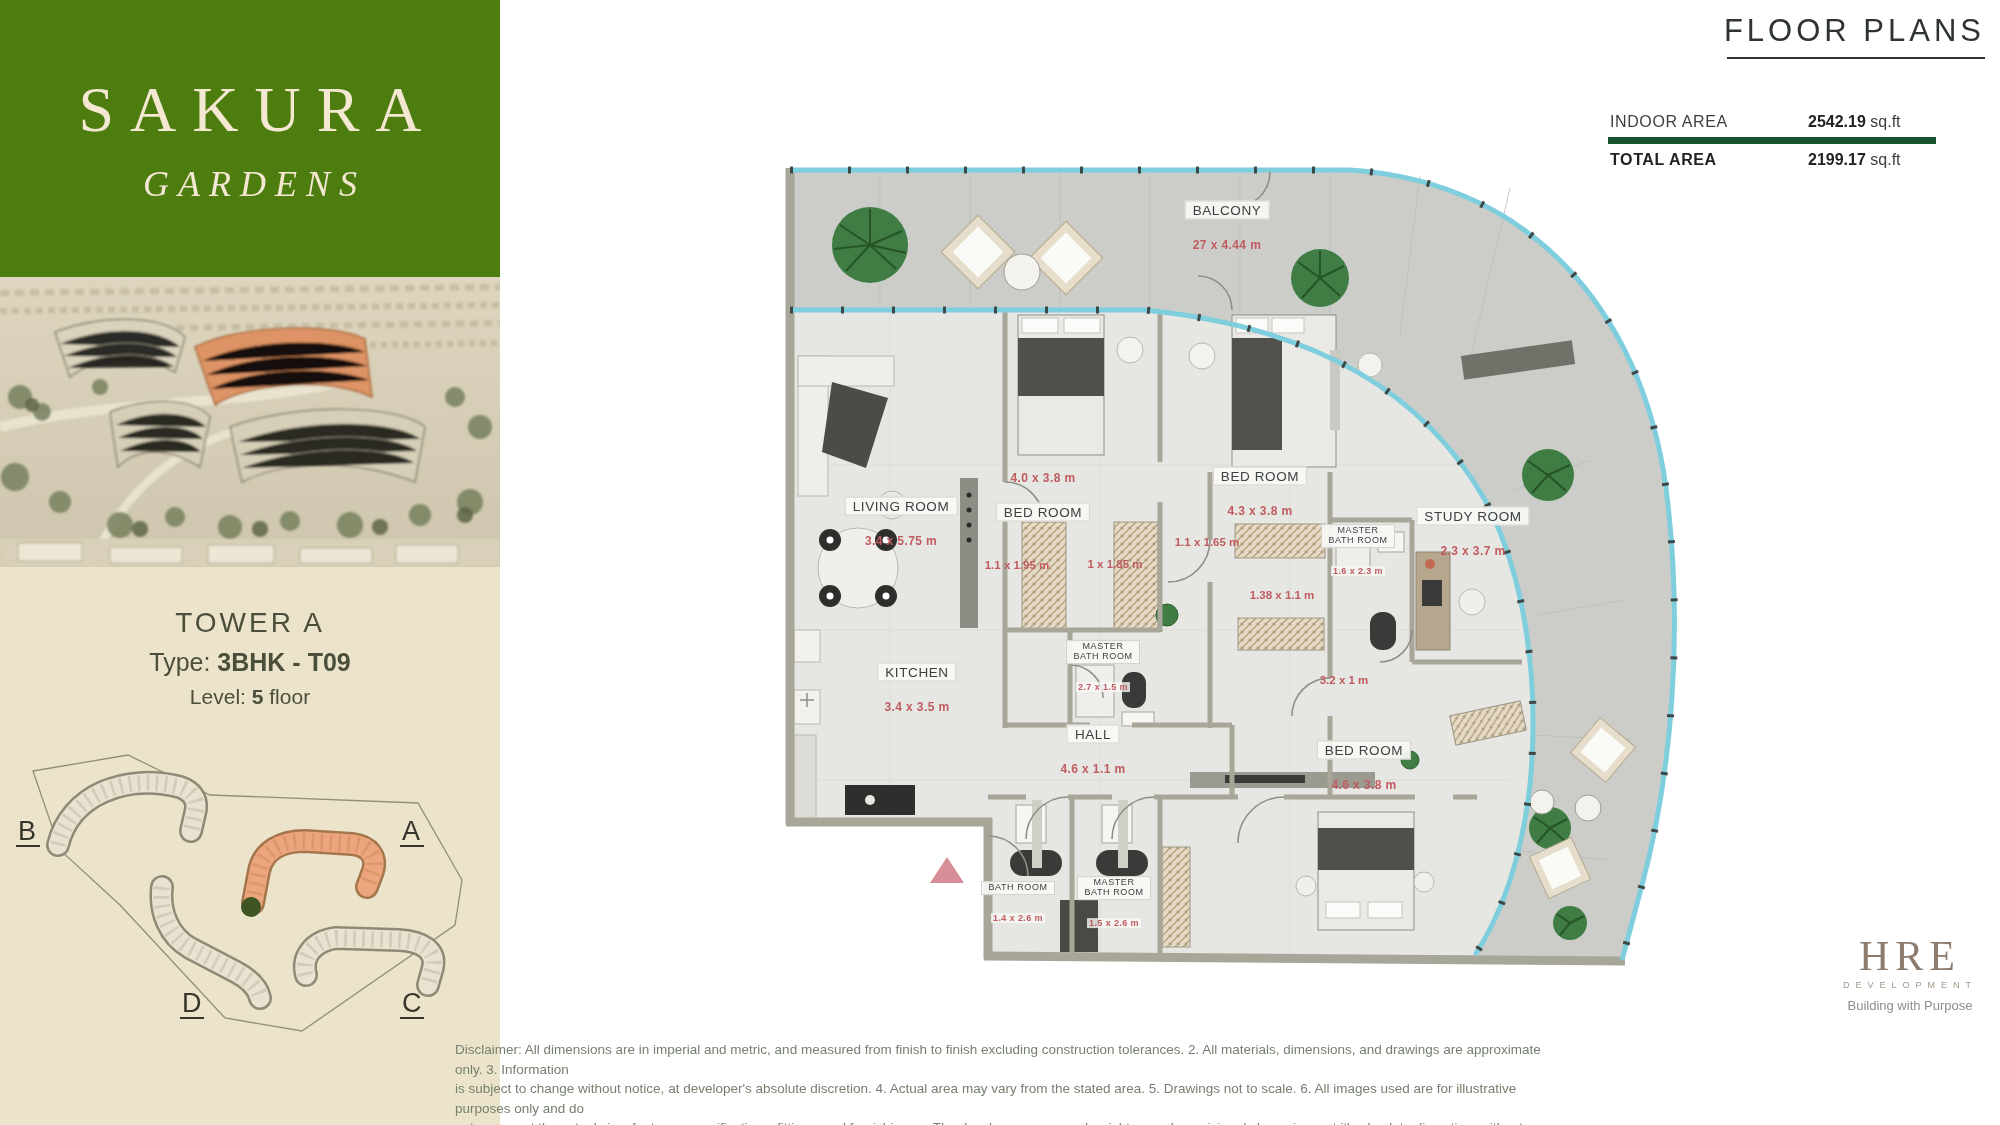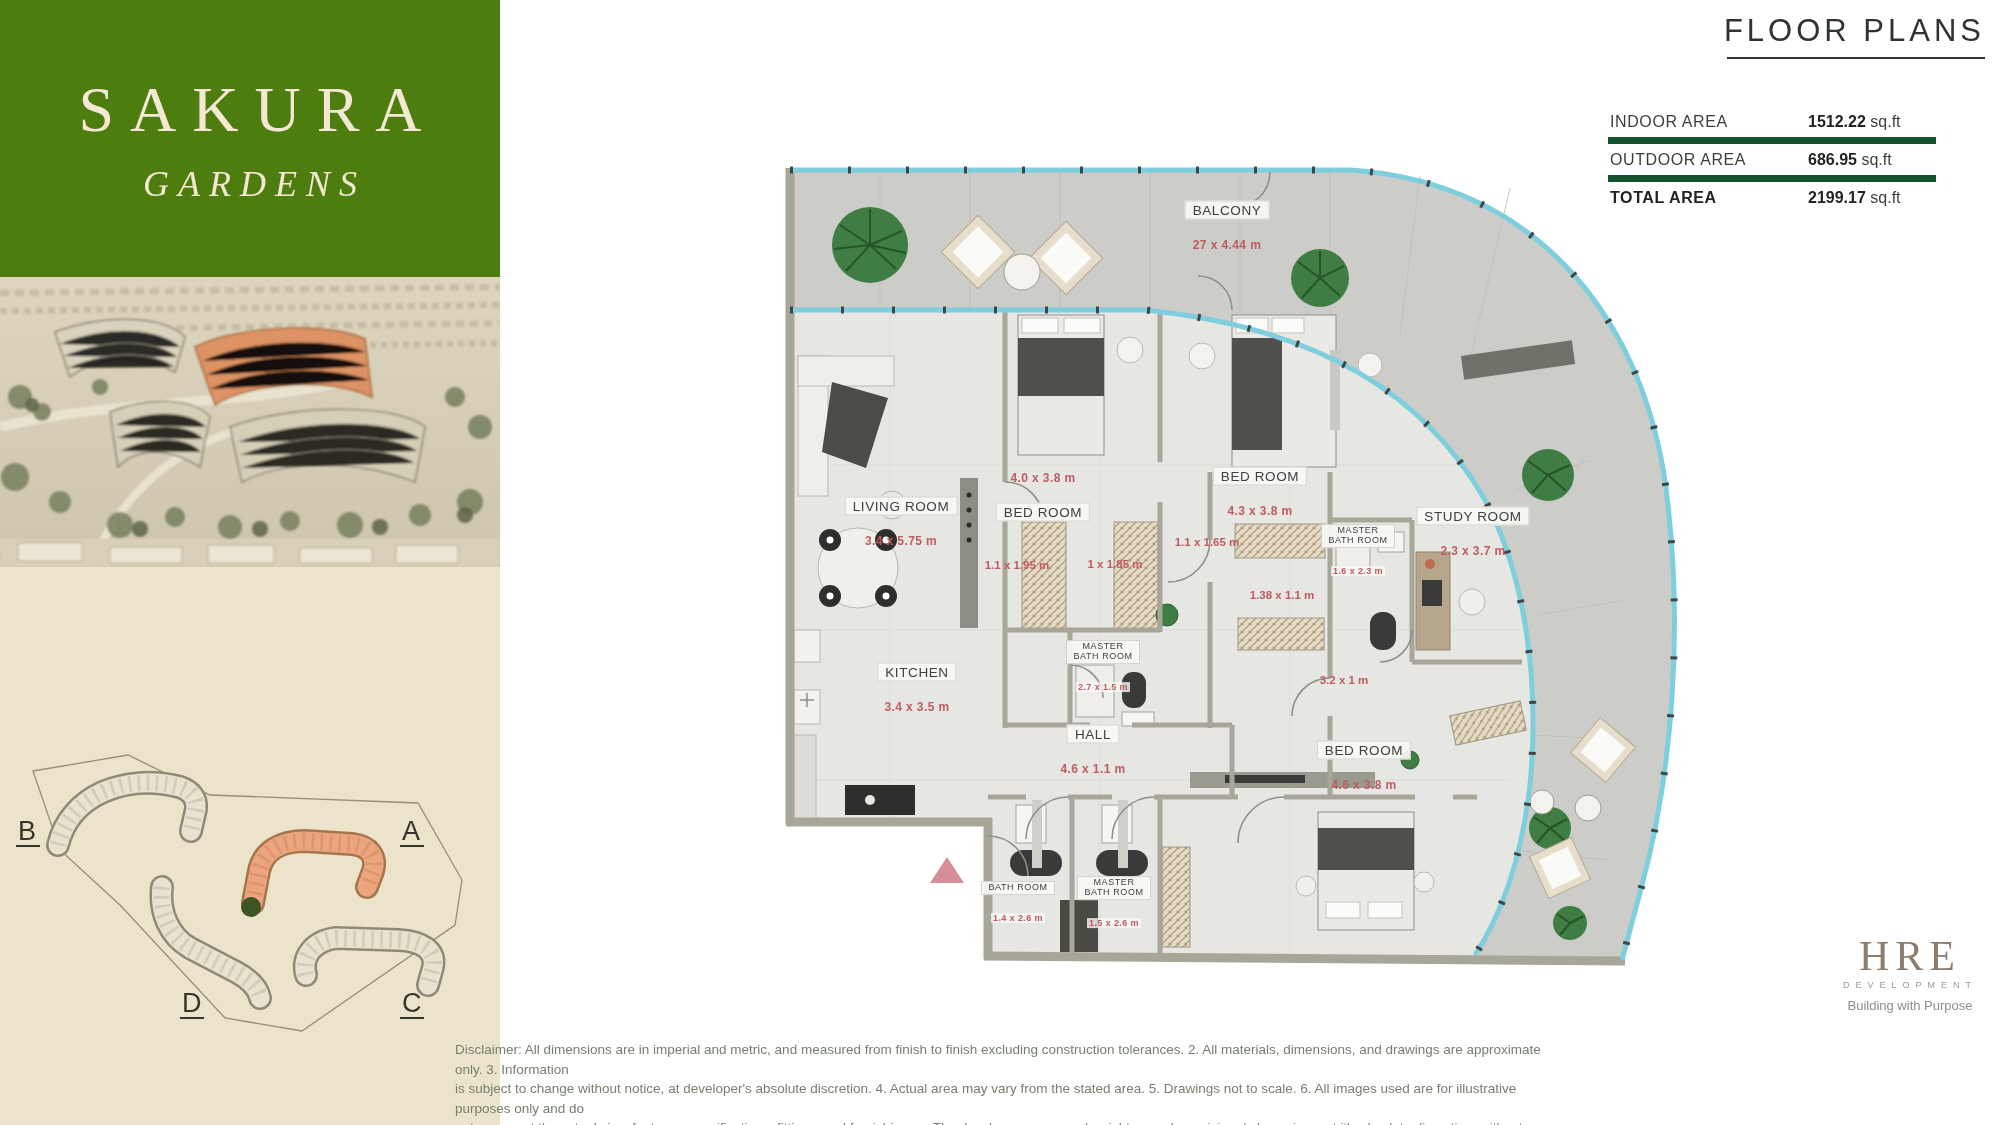--- a/index.html
+++ b/index.html
@@ -145,20 +145,35 @@
               <rect x="110" y="270" width="72" height="16"></rect>
             <rect x="208" y="268" width="66" height="18"></rect>
               <rect x="300" y="271" width="72" height="15"></rect>
             <rect x="396" y="268" width="62" height="18"></rect>
           </g>
         </g>
       </svg>
     </div>
 
     <div class="panel-info">
+      <div class="unit-block">
+        <div class="tower-line">
+          <span>TOWER</span>
+          <span>A</span>
+        </div>
+        <div class="type-line">
+          <span>Type:</span>
+          <b>3BHK - T09</b>
+        </div>
+        <div class="level-line">
+          <span>Level:</span>
+          <b>5</b>
+          <span>floor</span>
+        </div>
+      </div>
 
       <div class="sitemap">
         <svg width="500" height="300" viewBox="0 0 500 300">
 
           <path d="M33,36 L128,20 L210,60 L418,68 L462,145 L455,190 L302,296 L225,283 L120,170 L60,115 Z" fill="none" stroke="#948e78" stroke-width="1.3"></path>
 
           <g>
             <path d="M58,110 C70,60 125,38 180,52 C192,56 197,64 196,74 L191,96" fill="none" stroke="#8f8a76" stroke-width="24" stroke-linecap="round" stroke-linejoin="round"></path>
             <path d="M58,110 C70,60 125,38 180,52 C192,56 197,64 196,74 L191,96" fill="none" stroke="#e9e2d1" stroke-width="19" stroke-linecap="round" stroke-linejoin="round"></path>
             <path d="M58,110 C70,60 125,38 180,52 C192,56 197,64 196,74 L191,96" fill="none" stroke="#bcb49b" stroke-width="16" stroke-dasharray="2.5 6.5" opacity=".5"></path>
@@ -199,25 +214,21 @@
       </div>
     </div>
   </div>
 
   <div class="fp-title">FLOOR PLANS</div>
   <div class="fp-underline"></div>
 
   <div class="area-table">
     <div class="area-row">
       <div class="area-label">INDOOR AREA</div>
-      <div class="area-val"><b>1512.22</b> <span>sq.ft</span></div>
-    </div>
-    <div class="area-row">
-      <div class="area-label">OUTDOOR AREA</div>
-      <div class="area-val"><b>686.95</b> <span>sq.ft</span></div>
+      <div class="area-val"><b>2542.19</b> <span>sq.ft</span></div>
     </div>
     <div class="area-row total">
       <div class="area-label">TOTAL AREA</div>
       <div class="area-val"><b>2199.17</b> <span>sq.ft</span></div>
     </div>
   </div>
 
   <div class="plan-wrap">
     <svg width="920" height="815" viewBox="0 0 920 815">
       <defs>

